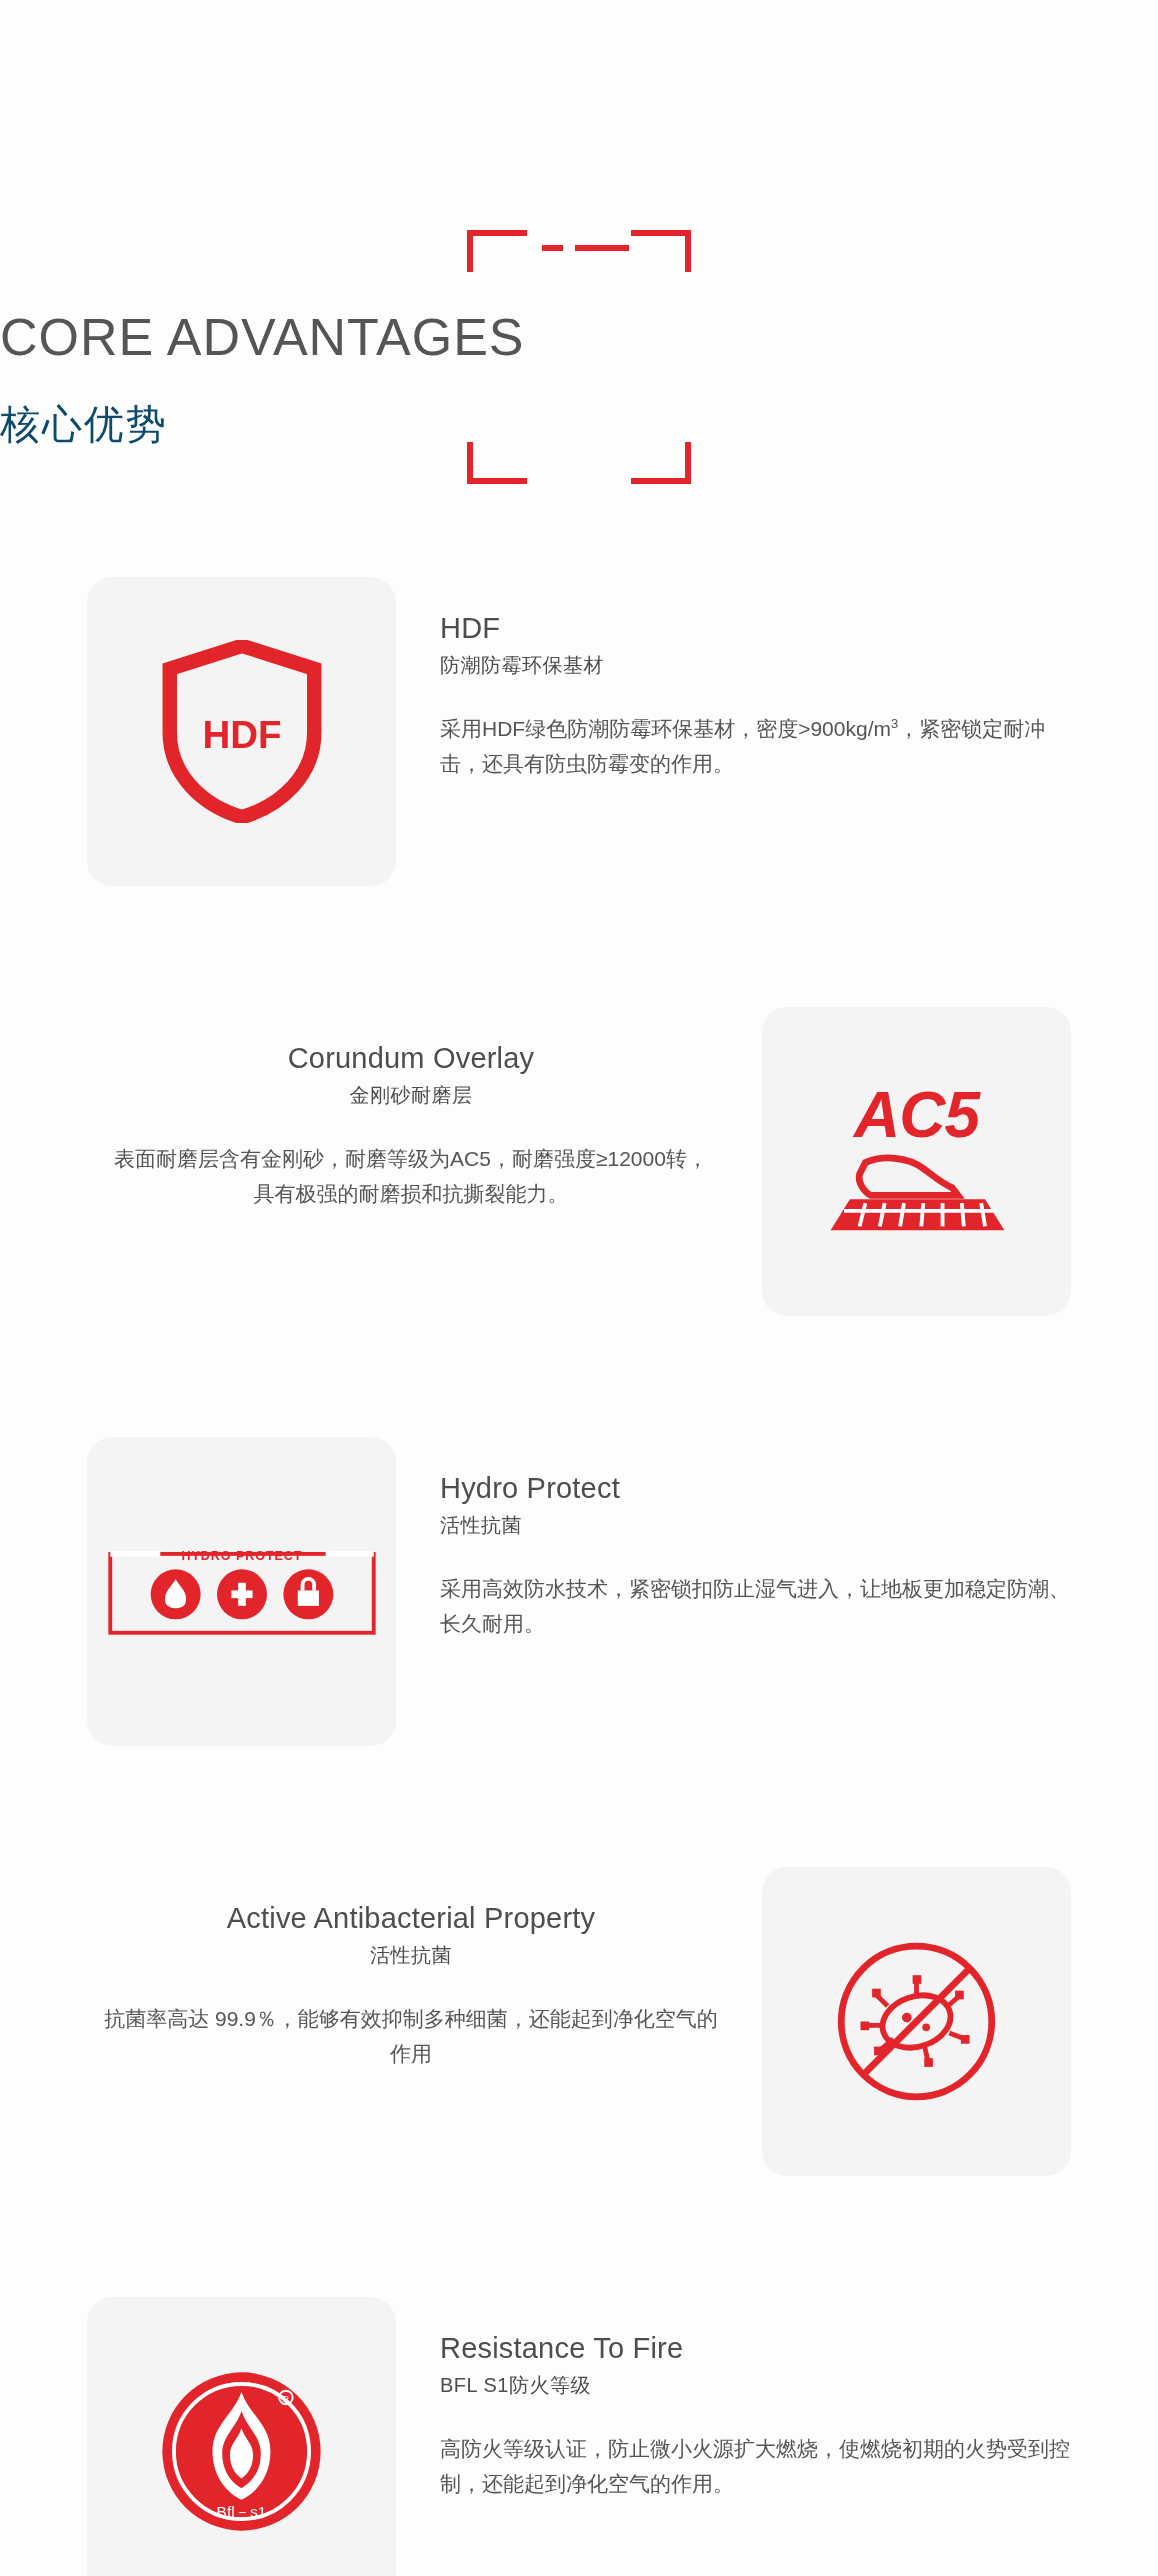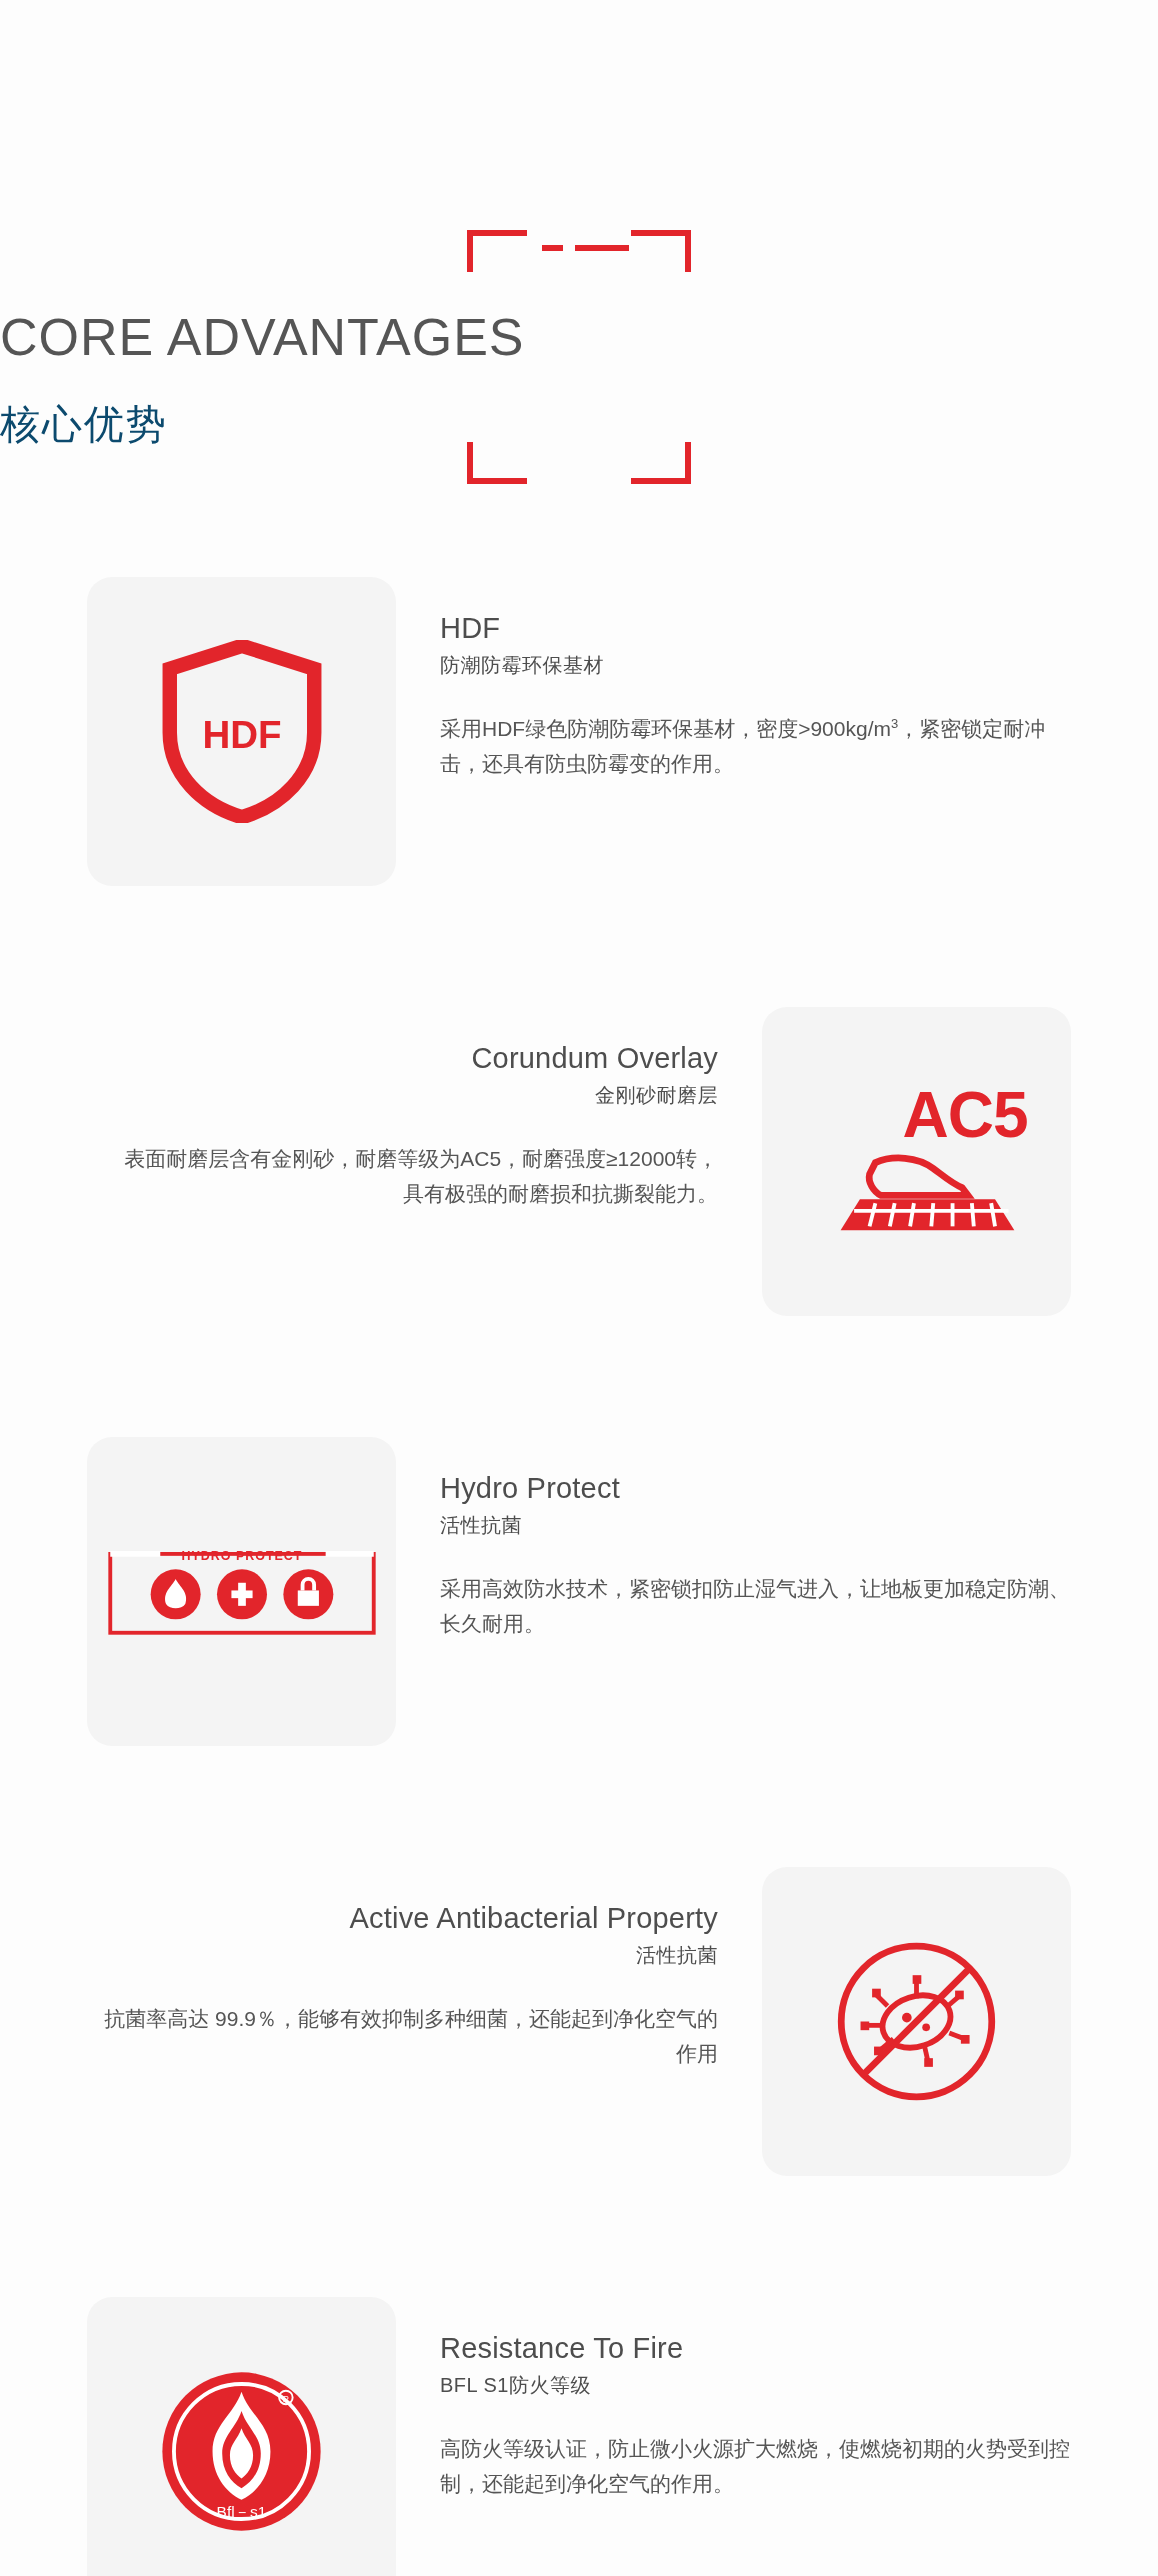--- a/index.html
+++ b/index.html
@@ -88,21 +88,21 @@
     background: #f4f4f4;
     border-radius: 25px;
     display: flex;
     align-items: center;
     justify-content: center;
   }
   .text-col {
     padding-top: 33px;
   }
   .feature:not(.reverse) .text-col { padding-left: 44px; }
-  .feature.reverse .text-col { padding-right: 44px; text-align: right; margin-left: 17px; }
+  .feature.reverse .text-col { padding-right: 44px; text-align: center; margin-left: 17px; }
 
   .f-title-en {
     font-size: 29px;
     color: #4d4d4d;
     font-weight: 400;
     letter-spacing: 0.2px;
     line-height: 1.25;
   }
   .f-title-cn {
     font-size: 20px;
@@ -119,21 +119,21 @@
     max-width: 637px;
   }
   .feature.reverse .f-desc { max-width: 637px; }
 
   sup { font-size: 0.62em; vertical-align: super; }
 
   
   .hdf-shield { position: relative; width: 164px; height: 183px; }
   .hdf-shield svg { width: 100%; height: 100%; display: block; }
 
-  .ac5-wrap { text-align: right; width: 222px; }
+  .ac5-wrap { text-align: center; width: 222px; font-style: italic; }
   .ac5-text {
     font-size: 64px;
     font-weight: bold;
     color: #e2252b;
     letter-spacing: -1px;
     line-height: 1;
     font-family: "Liberation Sans", sans-serif;
   }
   .ac5-brush { margin-top: 5.8px; }
 

